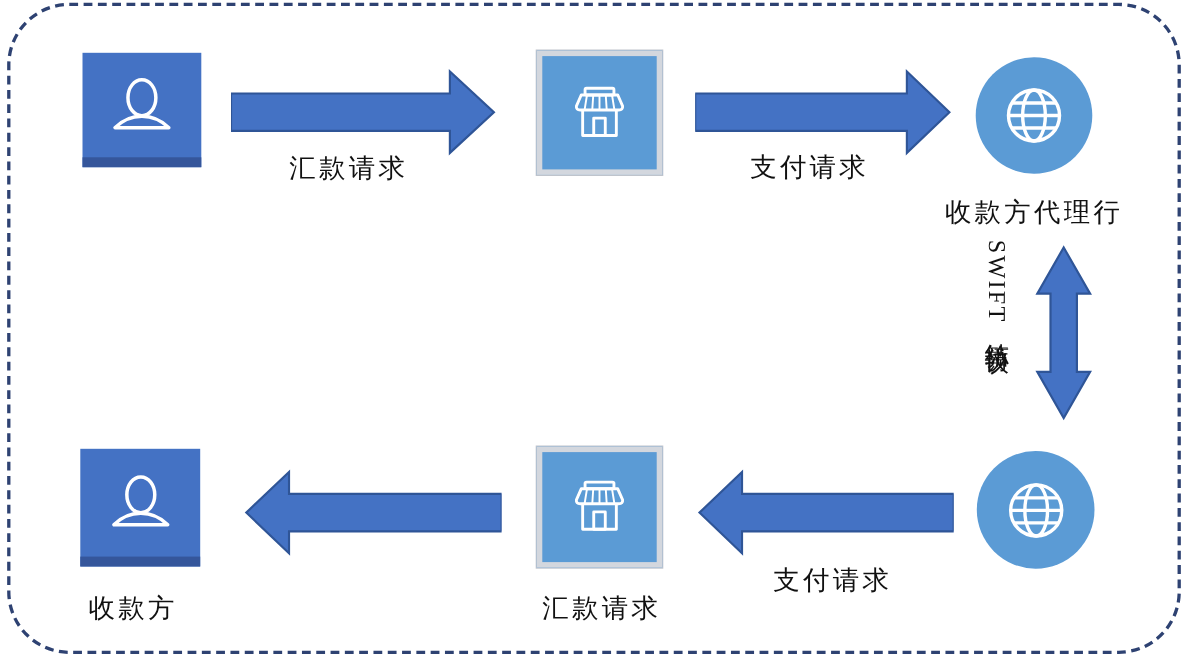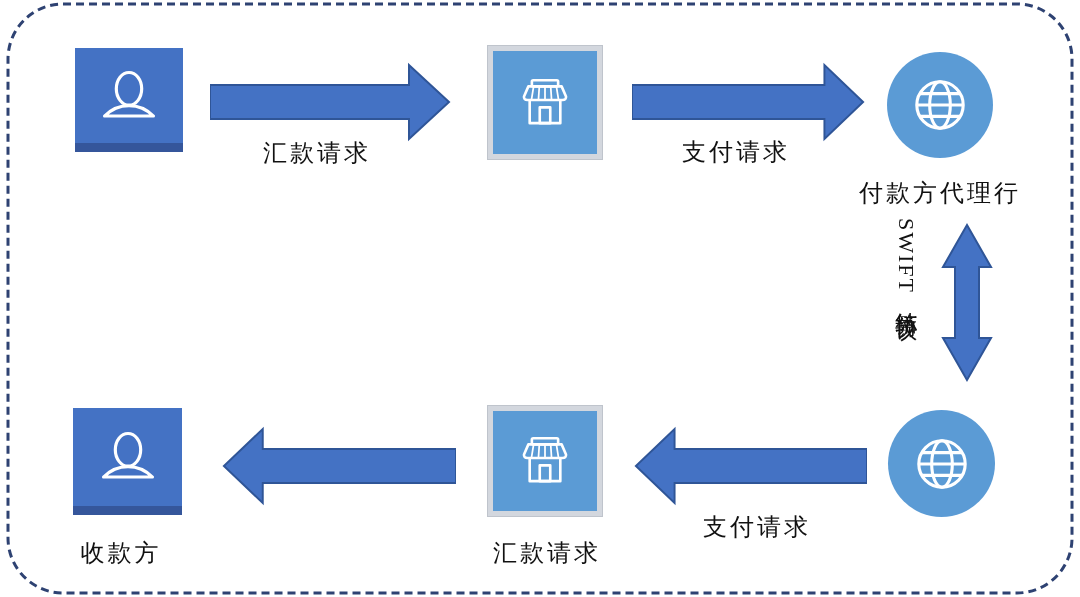--- a/index.html
+++ b/index.html
@@ -93,21 +93,21 @@
     <svg width="66" height="66" viewBox="0 0 64 64">
       <g fill="none" stroke="#FFFFFF" stroke-width="3">
         <circle cx="32" cy="32" r="22.5"></circle>
         <ellipse cx="32" cy="32" rx="10" ry="22.5"></ellipse>
         <line x1="9.5" y1="32" x2="54.5" y2="32"></line>
         <line x1="12.4" y1="21" x2="51.6" y2="21"></line>
         <line x1="12.4" y1="43" x2="51.6" y2="43"></line>
       </g>
     </svg>
   </div>
-  <div class="abs node-label" style="left:940px;top:177px">付款方代理行</div>
+  <div class="abs node-label" style="left:940px;top:177px">收款方代理行</div>
 
   <div class="abs swift-label" style="left:894px;top:218px;height:170px">SWIFT结算协议</div>
 
   <svg class="abs" style="left:941px;top:222px" width="52" height="161" viewBox="0 0 52 161">
     <polygon points="26,3 50,45 38,45 38,116 50,116 26,158 2,116 14,116 14,45 2,45" fill="#4472C4" stroke="#2F5597" stroke-width="2"></polygon>
   </svg>
 
   <div class="abs agent-circle" style="left:888px;top:410px;width:107px;height:107px">
     <svg width="66" height="66" viewBox="0 0 64 64">
       <g fill="none" stroke="#FFFFFF" stroke-width="3">

